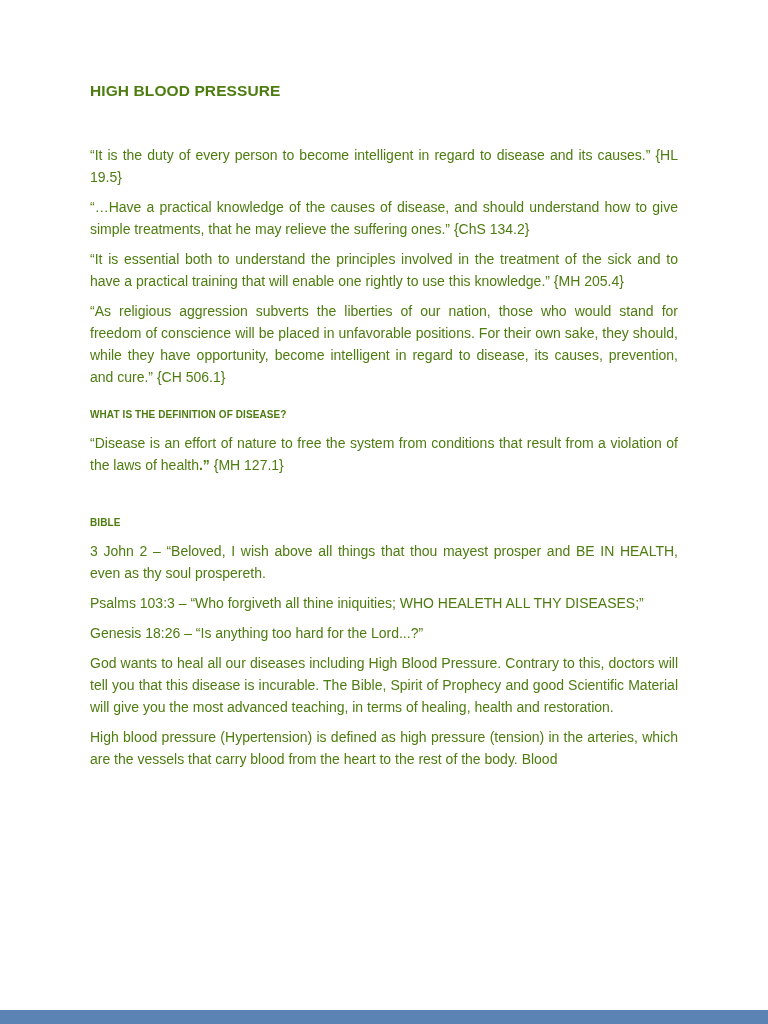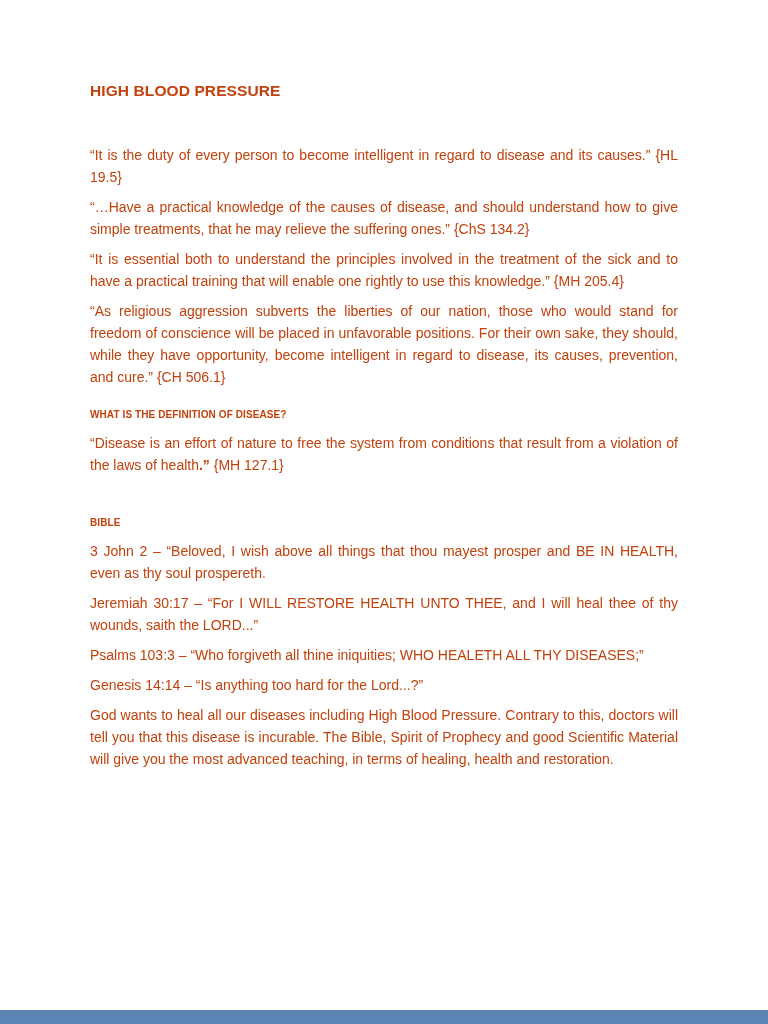--- a/index.html
+++ b/index.html
@@ -2,21 +2,21 @@
 <html><head>
 <meta charset="utf-8">
 <style>
   html,body{margin:0;padding:0;background:#ffffff;}
   .page{
     position:relative;
     width:768px;height:1024px;
     background:#ffffff;
     overflow:hidden;
     font-family:"Liberation Sans", sans-serif;
-    color:#c2410c;
+    color:#4d7c0f;
   }
   .content{
     position:absolute;top:0;left:0;right:0;
     padding:82px 90px 0 90px;
     box-sizing:border-box;
   }
   .doc-title{
     font-size:15.5px;line-height:18px;font-weight:700;
     letter-spacing:.1px;
     margin:0 0 44px 0;
@@ -54,26 +54,26 @@
     <p class="para">“As religious aggression subverts the liberties of our nation, those who would stand for freedom of conscience will be placed in unfavorable positions. For their own sake, they should, while they have opportunity, become intelligent in regard to disease, its causes, prevention, and cure.” {CH 506.1}</p>
 
     <h2 class="sec-heading">WHAT IS THE DEFINITION OF DISEASE?</h2>
 
     <p class="para"><span>“Disease is an effort of nature to free the system from conditions that result from a violation of the laws of health</span><span class="bold-run">.”</span><span> {MH 127.1}</span></p>
 
     <h2 class="sec-heading sec-heading--bible">BIBLE</h2>
 
     <p class="para">3 John 2 – “Beloved, I wish above all things that thou mayest prosper and BE IN HEALTH, even as thy soul prospereth.</p>
 
-    <p class="para">Jeremiah 30:17 – “For I WILL RESTORE HEALTH UNTO THEE, and I will heal thee of thy wounds, saith the LORD...”</p>
 
     <p class="para">Psalms 103:3 – “Who forgiveth all thine iniquities; WHO HEALETH ALL THY DISEASES;”</p>
 
-    <p class="para">Genesis 14:14 – “Is anything too hard for the Lord...?”</p>
+    <p class="para">Genesis 18:26 – “Is anything too hard for the Lord...?”</p>
 
     <p class="para">God wants to heal all our diseases including High Blood Pressure. Contrary to this, doctors will tell you that this disease is incurable. The Bible, Spirit of Prophecy and good Scientific Material will give you the most advanced teaching, in terms of healing, health and restoration.</p>
 
 
+    <p class="para">High blood pressure (Hypertension) is defined as high pressure (tension) in the arteries, which are the vessels that carry blood from the heart to the rest of the body. Blood</p>
 
   </div>
 
   <div class="viewer-gap" style="background-color: rgb(91, 132, 181);"></div>
 </div>
 
 </body></html>

